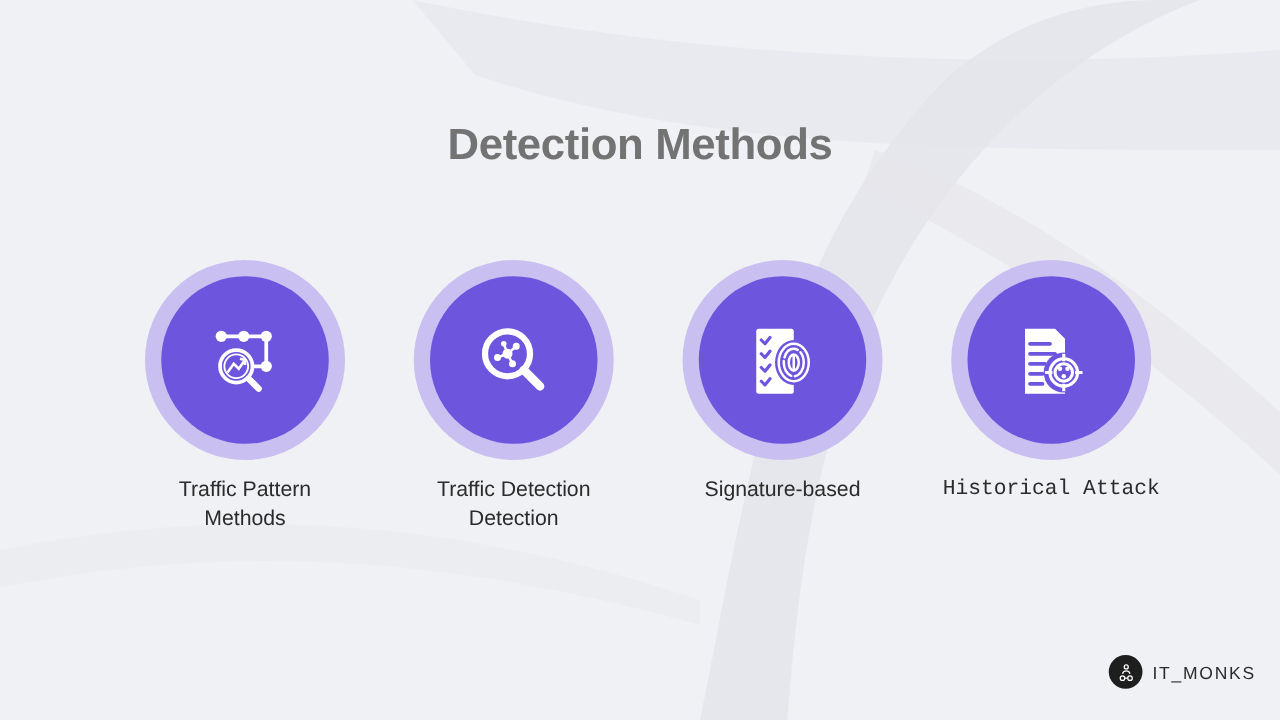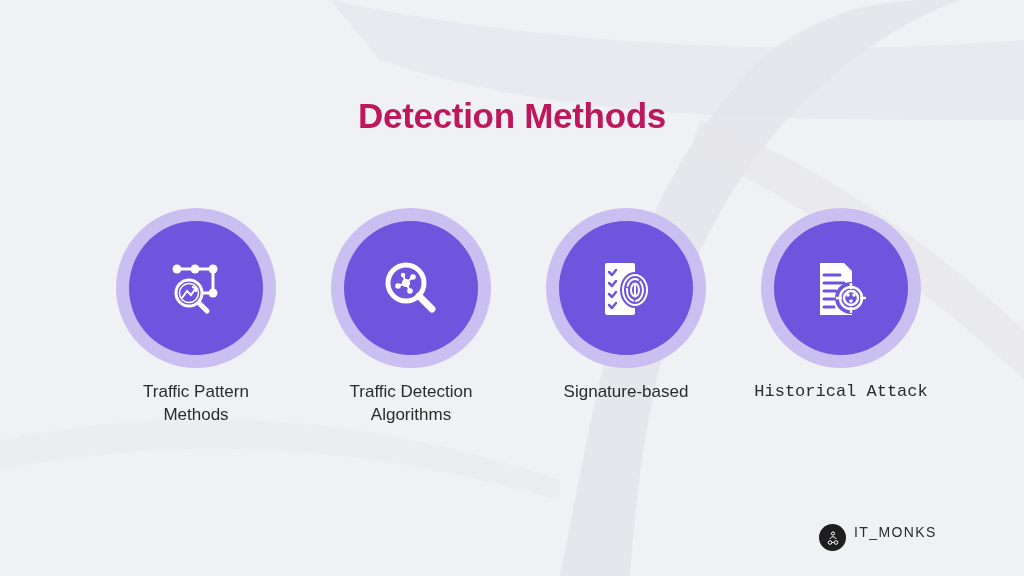--- a/index.html
+++ b/index.html
@@ -4,36 +4,36 @@
   <style>
     html, body { margin: 0; padding: 0; }
     body {
       width: 1024px; height: 576px; overflow: hidden; position: relative;
       background: #f0f1f5;
       font-family: "Liberation Sans", "DejaVu Sans", sans-serif;
     }
     .bg-swoosh { position: absolute; left: 0; top: 0; width: 1024px; height: 576px; pointer-events: none; }
     .title {
       position: absolute; left: 0; right: 0; top: 96px; text-align: center;
-      font-size: 35px; font-weight: 700; color: #be185d; letter-spacing: -0.3px;
+      font-size: 35px; font-weight: 700; color: #737373; letter-spacing: -0.3px;
     }
     .method { position: absolute; top: 208px; width: 200px; margin-left: -100px; text-align: center; }
     .ring {
       width: 160px; height: 160px; border-radius: 50%; margin: 0 auto;
       background: #c9bff0; display: flex; align-items: center; justify-content: center;
     }
     .core {
       width: 134px; height: 134px; border-radius: 50%; background: #6d55de;
       display: flex; align-items: center; justify-content: center;
     }
     .core svg { width: 70px; height: 70px; }
     .label {
       margin-top: 12px; font-size: 17px; line-height: 23px; color: #2b2b2b;
     }
-    .brand { position: absolute; left: 819px; top: 524px; display: flex; }
+    .brand { position: absolute; left: 887px; top: 524px; display: flex; align-items: center; }
     .brand-logo {
       width: 27px; height: 27px; border-radius: 50%; background: #1e1e1e;
       display: flex; align-items: center; justify-content: center;
     }
     .brand-name { margin-left: 8px; font-size: 14px; letter-spacing: 1.4px; color: #2b2b2b; }
   </style>
 </head>
 <body>
 
 <svg class="bg-swoosh" viewBox="0 0 1024 576">
@@ -87,21 +87,21 @@
           <circle cx="37" cy="24" r="2.8" stroke="none"></circle>
           <circle cx="22" cy="33" r="2.8" stroke="none"></circle>
           <circle cx="34" cy="38" r="2.8" stroke="none"></circle>
           <circle cx="27" cy="22" r="2.2" stroke="none"></circle>
         </g>
       </svg>
     </div>
   </div>
   <div class="label">
     <div>Traffic Detection</div>
-    <div>Algorithms</div>
+    <div>Detection</div>
   </div>
 </div>
 
 <div class="method" style="left:626px;">
   <div class="ring">
     <div class="core">
       <svg viewBox="0 0 70 70">
         <rect x="14" y="10" width="30" height="52" rx="2" fill="#fff"></rect>
         <g fill="none" stroke="#6d55de" stroke-width="2.5" stroke-linecap="round" stroke-linejoin="round">
           <polyline points="18,19 21,22 25,17"></polyline>

